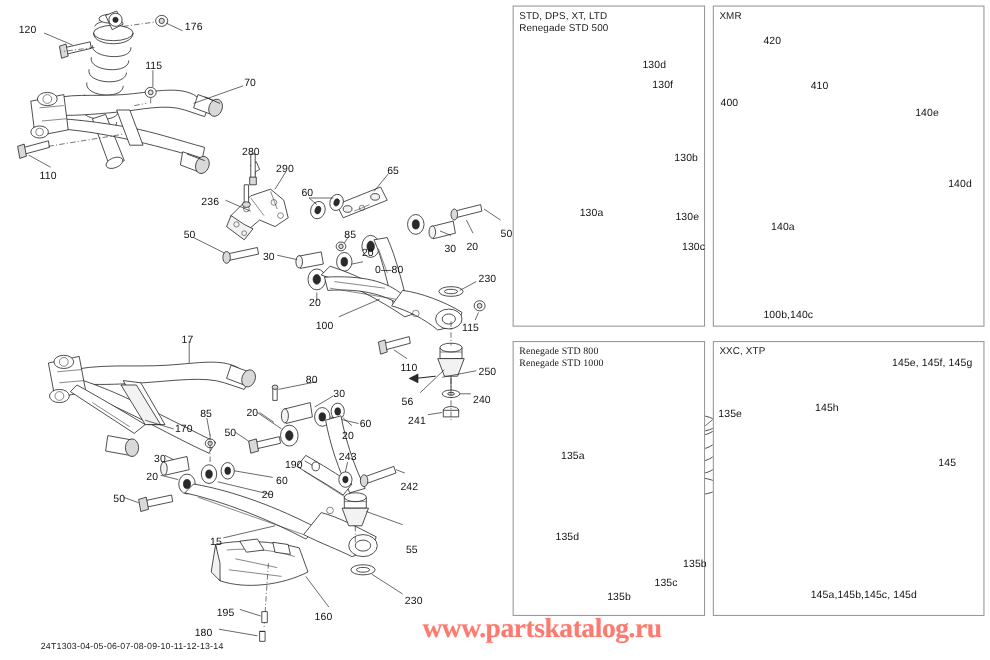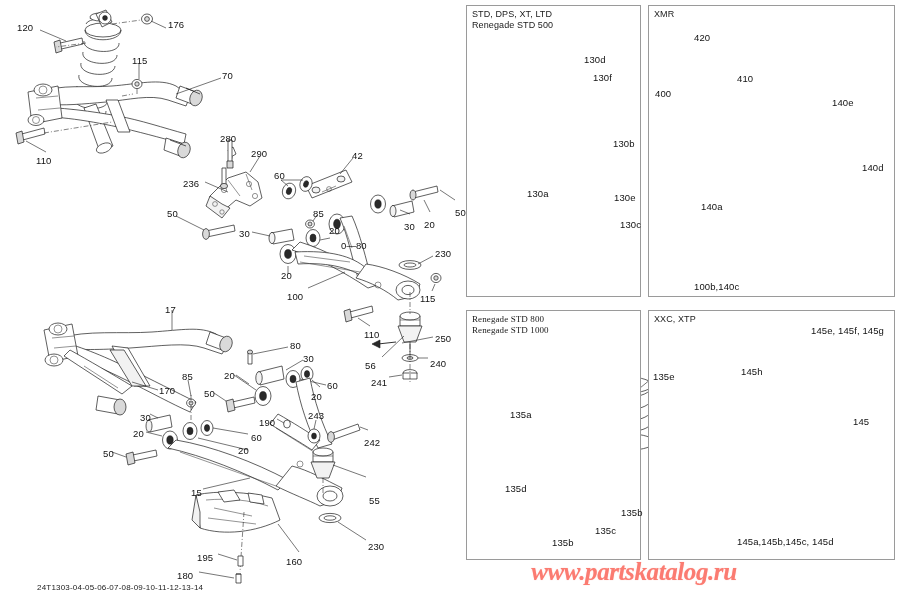--- a/index.html
+++ b/index.html
@@ -17,23 +17,23 @@
     position:absolute;font-size:9px;color:#1a1a1a;line-height:11px;white-space:pre-line;
     letter-spacing:0.1px;
   }
   .lbl{
     position:absolute;font-size:9.5px;color:#111;white-space:nowrap;letter-spacing:0.1px;
   }
   .footer{
     position:absolute;left:4px;top:583px;font-size:8px;color:#1a1a1a;letter-spacing:0.2px;padding-left:33px;
   }
   .watermark{
-    position:absolute;left:384px;top:558px;width:500px;text-align:center;
+    position:absolute;left:384px;top:558px;width:500px;text-align:left;
     font-family:"Liberation Serif", serif;
-    font-style:italic;font-weight:bold;font-size:25px;
+    font-weight:bold;font-size:25px;
     color:#fb7b71;letter-spacing:-0.4px;
     text-shadow:0 0 1px rgba(251,123,113,.5);
   }
   svg.art{position:absolute;left:0;top:0;width:900px;height:600px;overflow:visible;}
   svg.art *{vector-effect:non-scaling-stroke;}
   .ln{stroke:#1b1b1b;stroke-width:0.7;fill:none;}
   .ln2{stroke:#1b1b1b;stroke-width:0.9;fill:none;}
   .thin{stroke:#3a3a3a;stroke-width:0.55;fill:none;}
   .fillw{fill:#ffffff;stroke:#1b1b1b;stroke-width:0.7;}
   .fillg{fill:#f2f2f2;stroke:#1b1b1b;stroke-width:0.7;}
@@ -680,21 +680,21 @@
   <div id="callout-layer">
       <div class="lbl" style="left: 17px; top: 22px;">120</div>
       <div class="lbl" style="left: 168px; top: 19px;">176</div>
       <div class="lbl" style="left: 132px; top: 55px;">115</div>
       <div class="lbl" style="left: 222px; top: 70px;">70</div>
       <div class="lbl" style="left: 36px; top: 155px;">110</div>
       <div class="lbl" style="left: 220px; top: 133px;">280</div>
       <div class="lbl" style="left: 251px; top: 148px;">290</div>
       <div class="lbl" style="left: 183px; top: 178px;">236</div>
       <div class="lbl" style="left: 274px; top: 170px;">60</div>
-      <div class="lbl" style="left: 352px; top: 150px;">42</div>
+      <div class="lbl" style="left: 352px; top: 150px;">65</div>
       <div class="lbl" style="left: 167px; top: 208px;">50</div>
       <div class="lbl" style="left: 239px; top: 228px;">30</div>
       <div class="lbl" style="left: 313px; top: 208px;">85</div>
       <div class="lbl" style="left: 329px; top: 225px;">20</div>
       <div class="lbl" style="left: 404px; top: 221px;">30</div>
       <div class="lbl" style="left: 424px; top: 219px;">20</div>
       <div class="lbl" style="left: 455px; top: 207px;">50</div>
       <div class="lbl" style="left: 281px; top: 270px;">20</div>
       <div class="lbl" style="left: 341px; top: 240px;">0—80</div>
       <div class="lbl" style="left: 435px; top: 248px;">230</div>
@@ -706,21 +706,21 @@
       <div class="lbl" style="left: 430px; top: 358px;">240</div>
       <div class="lbl" style="left: 371px; top: 377px;">241</div>
       <div class="lbl" style="left: 165px; top: 304px;">17</div>
       <div class="lbl" style="left: 159px; top: 385px;">170</div>
       <div class="lbl" style="left: 182px; top: 371px;">85</div>
       <div class="lbl" style="left: 204px; top: 388px;">50</div>
       <div class="lbl" style="left: 224px; top: 370px;">20</div>
       <div class="lbl" style="left: 140px; top: 412px;">30</div>
       <div class="lbl" style="left: 133px; top: 428px;">20</div>
       <div class="lbl" style="left: 103px; top: 448px;">50</div>
-      <div class="lbl" style="left: 290px; top: 340px;">80</div>
+      <div class="lbl" style="left: 278px; top: 340px;">80</div>
       <div class="lbl" style="left: 303px; top: 353px;">30</div>
       <div class="lbl" style="left: 311px; top: 391px;">20</div>
       <div class="lbl" style="left: 327px; top: 380px;">60</div>
       <div class="lbl" style="left: 251px; top: 432px;">60</div>
       <div class="lbl" style="left: 238px; top: 445px;">20</div>
       <div class="lbl" style="left: 259px; top: 417px;">190</div>
       <div class="lbl" style="left: 308px; top: 410px;">243</div>
       <div class="lbl" style="left: 364px; top: 437px;">242</div>
       <div class="lbl" style="left: 369px; top: 480px; margin-top: 15px;">55</div>
       <div class="lbl" style="left: 191px; top: 487px;">15</div>

